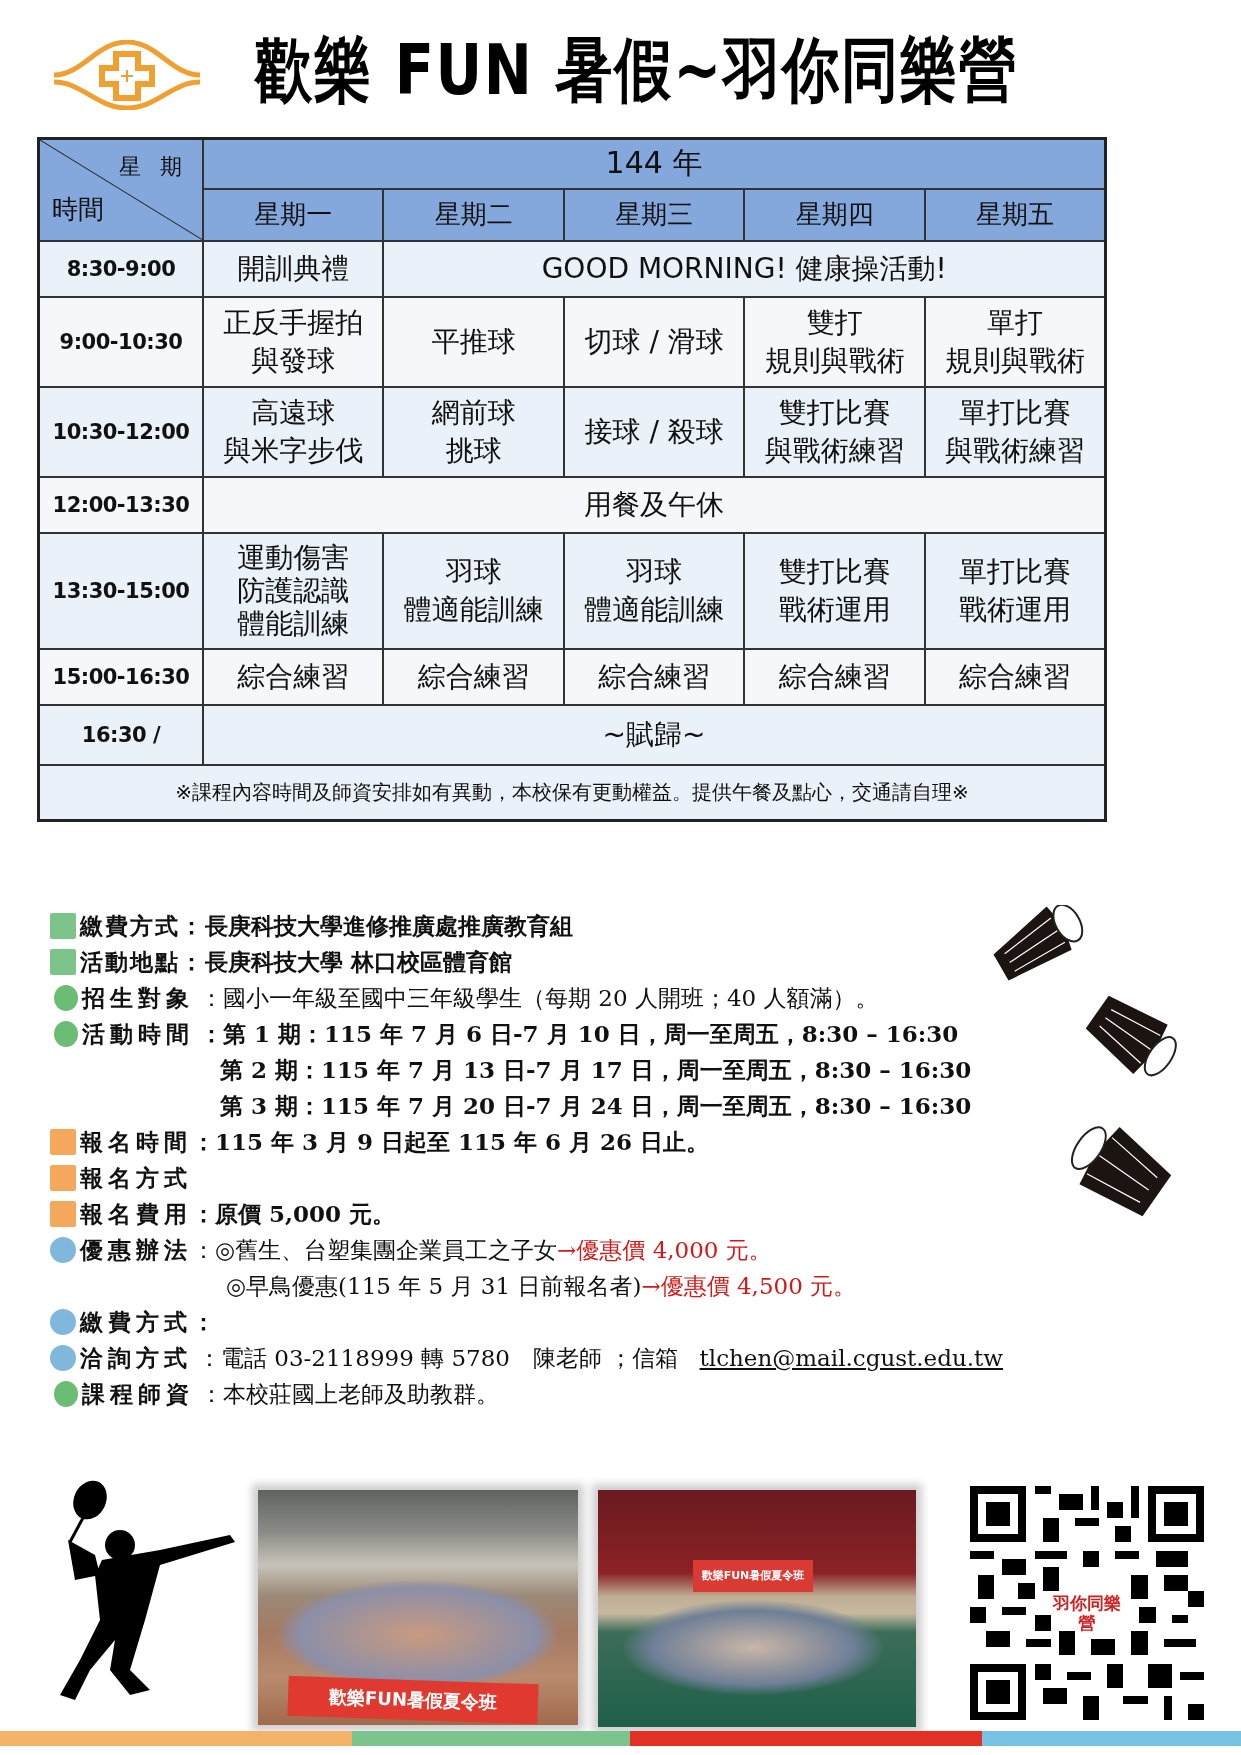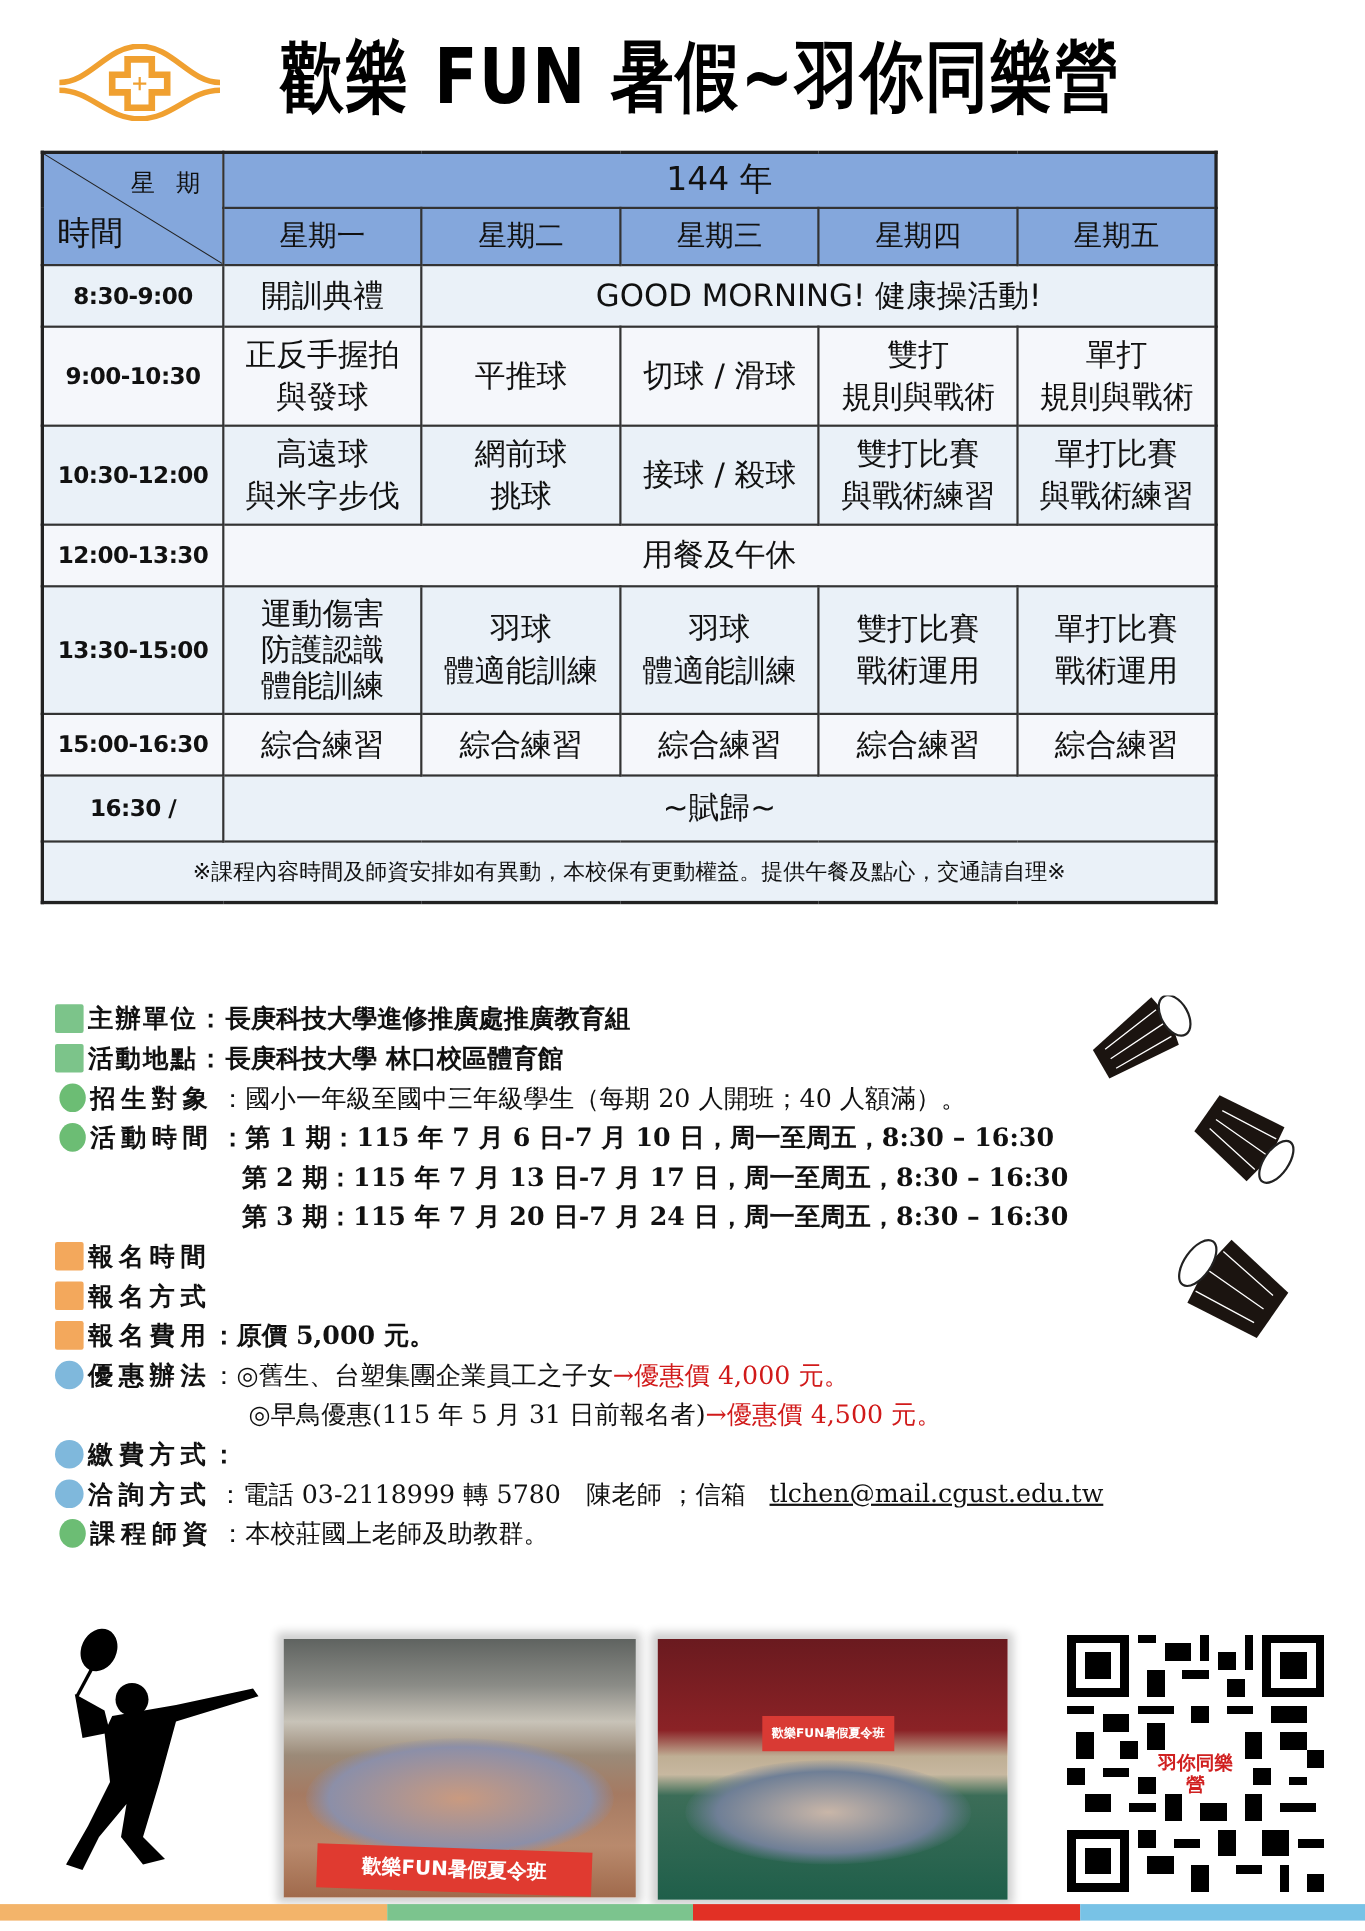--- a/index.html
+++ b/index.html
@@ -13,21 +13,21 @@
            transform: scaleX(0.82); transform-origin: left center; }
 
   
   .sched { position: absolute; left: 37px; top: 137px; width: 1070px; border-collapse: collapse;
            border: 3px solid #222; table-layout: fixed; }
   .sched td { border: 2px solid #333; text-align: center; vertical-align: middle;
               font-family: "DejaVu Sans", sans-serif; color: #111; }
   .sched .hdr { background: #84a7dc; font-size: 26px; }
   .sched .corner { position: relative; background: #84a7dc; }
   .corner .wk { position: absolute; right: 14px; top: 12px; font-size: 22px; letter-spacing: 6px; }
-  .corner .tm { position: absolute; left: 12px; top: 52px; font-size: 30px; }
+  .corner .tm { position: absolute; left: 12px; top: 52px; font-size: 26px; }
   .corner svg { position: absolute; left: 0; top: 0; width: 100%; height: 100%; }
   .sched .time { font-weight: bold; font-size: 21px; letter-spacing: -0.5px; }
   .sched .cell { font-size: 28px; line-height: 38px; }
   .sched .rowA td { background: #eaf1f8; }
   .sched .rowB td { background: #f5f7fb; }
   .sched .note { font-size: 20px; background: #eaf1f8; }
   .sched .year { font-size: 30px; }
 
   
   .info { position: absolute; left: 50px; top: 908px; width: 1000px;
@@ -149,21 +149,21 @@
   </tr>
   <tr style="height:56px">
     <td class="note" colspan="6">※課程內容時間及師資安排如有異動，本校保有更動權益。提供午餐及點心，交通請自理※</td>
   </tr>
 </tbody>
   </table>
 
 <div class="info">
   <div class="line" style="top:0">
     <span class="ico sq-green"></span>
-    <span class="lbl" style="letter-spacing:2px">主辦單位：</span>
+    <span class="lbl" style="letter-spacing:2px">繳費方式：</span>
     <span class="b">長庚科技大學進修推廣處推廣教育組</span>
   </div>
   <div class="line" style="top:36px">
     <span class="ico sq-green"></span>
     <span class="lbl" style="letter-spacing:2px">活動地點：</span>
     <span class="b">長庚科技大學 林口校區體育館</span>
   </div>
   <div class="line" style="top:72px; left:4px">
     <span class="ico circ-green"></span>
     <span class="lbl">招生對象</span>
@@ -173,20 +173,21 @@
     <span class="ico circ-green"></span>
     <span class="lbl">活動時間</span>
     <span class="val b">：</span>
     <span class="b">第 1 期：115 年 7 月 6 日-7 月 10 日，周一至周五，8:30 – 16:30</span>
   </div>
   <div class="line b" style="top:144px; left:170px">第 2 期：115 年 7 月 13 日-7 月 17 日，周一至周五，8:30 – 16:30</div>
   <div class="line b" style="top:180px; left:170px">第 3 期：115 年 7 月 20 日-7 月 24 日，周一至周五，8:30 – 16:30</div>
   <div class="line" style="top:216px">
     <span class="ico sq-orange"></span>
     <span class="lbl">報名時間</span>
+    <span class="b">：115 年 3 月 9 日起至 115 年 6 月 26 日止。</span>
   </div>
   <div class="line" style="top:252px">
     <span class="ico sq-orange"></span>
     <span class="lbl">報名方式</span>
   </div>
   <div class="line" style="top:288px">
     <span class="ico sq-orange"></span>
     <span class="lbl">報名費用</span>
     <span class="b">：原價 5,000 元。</span>
   </div>

